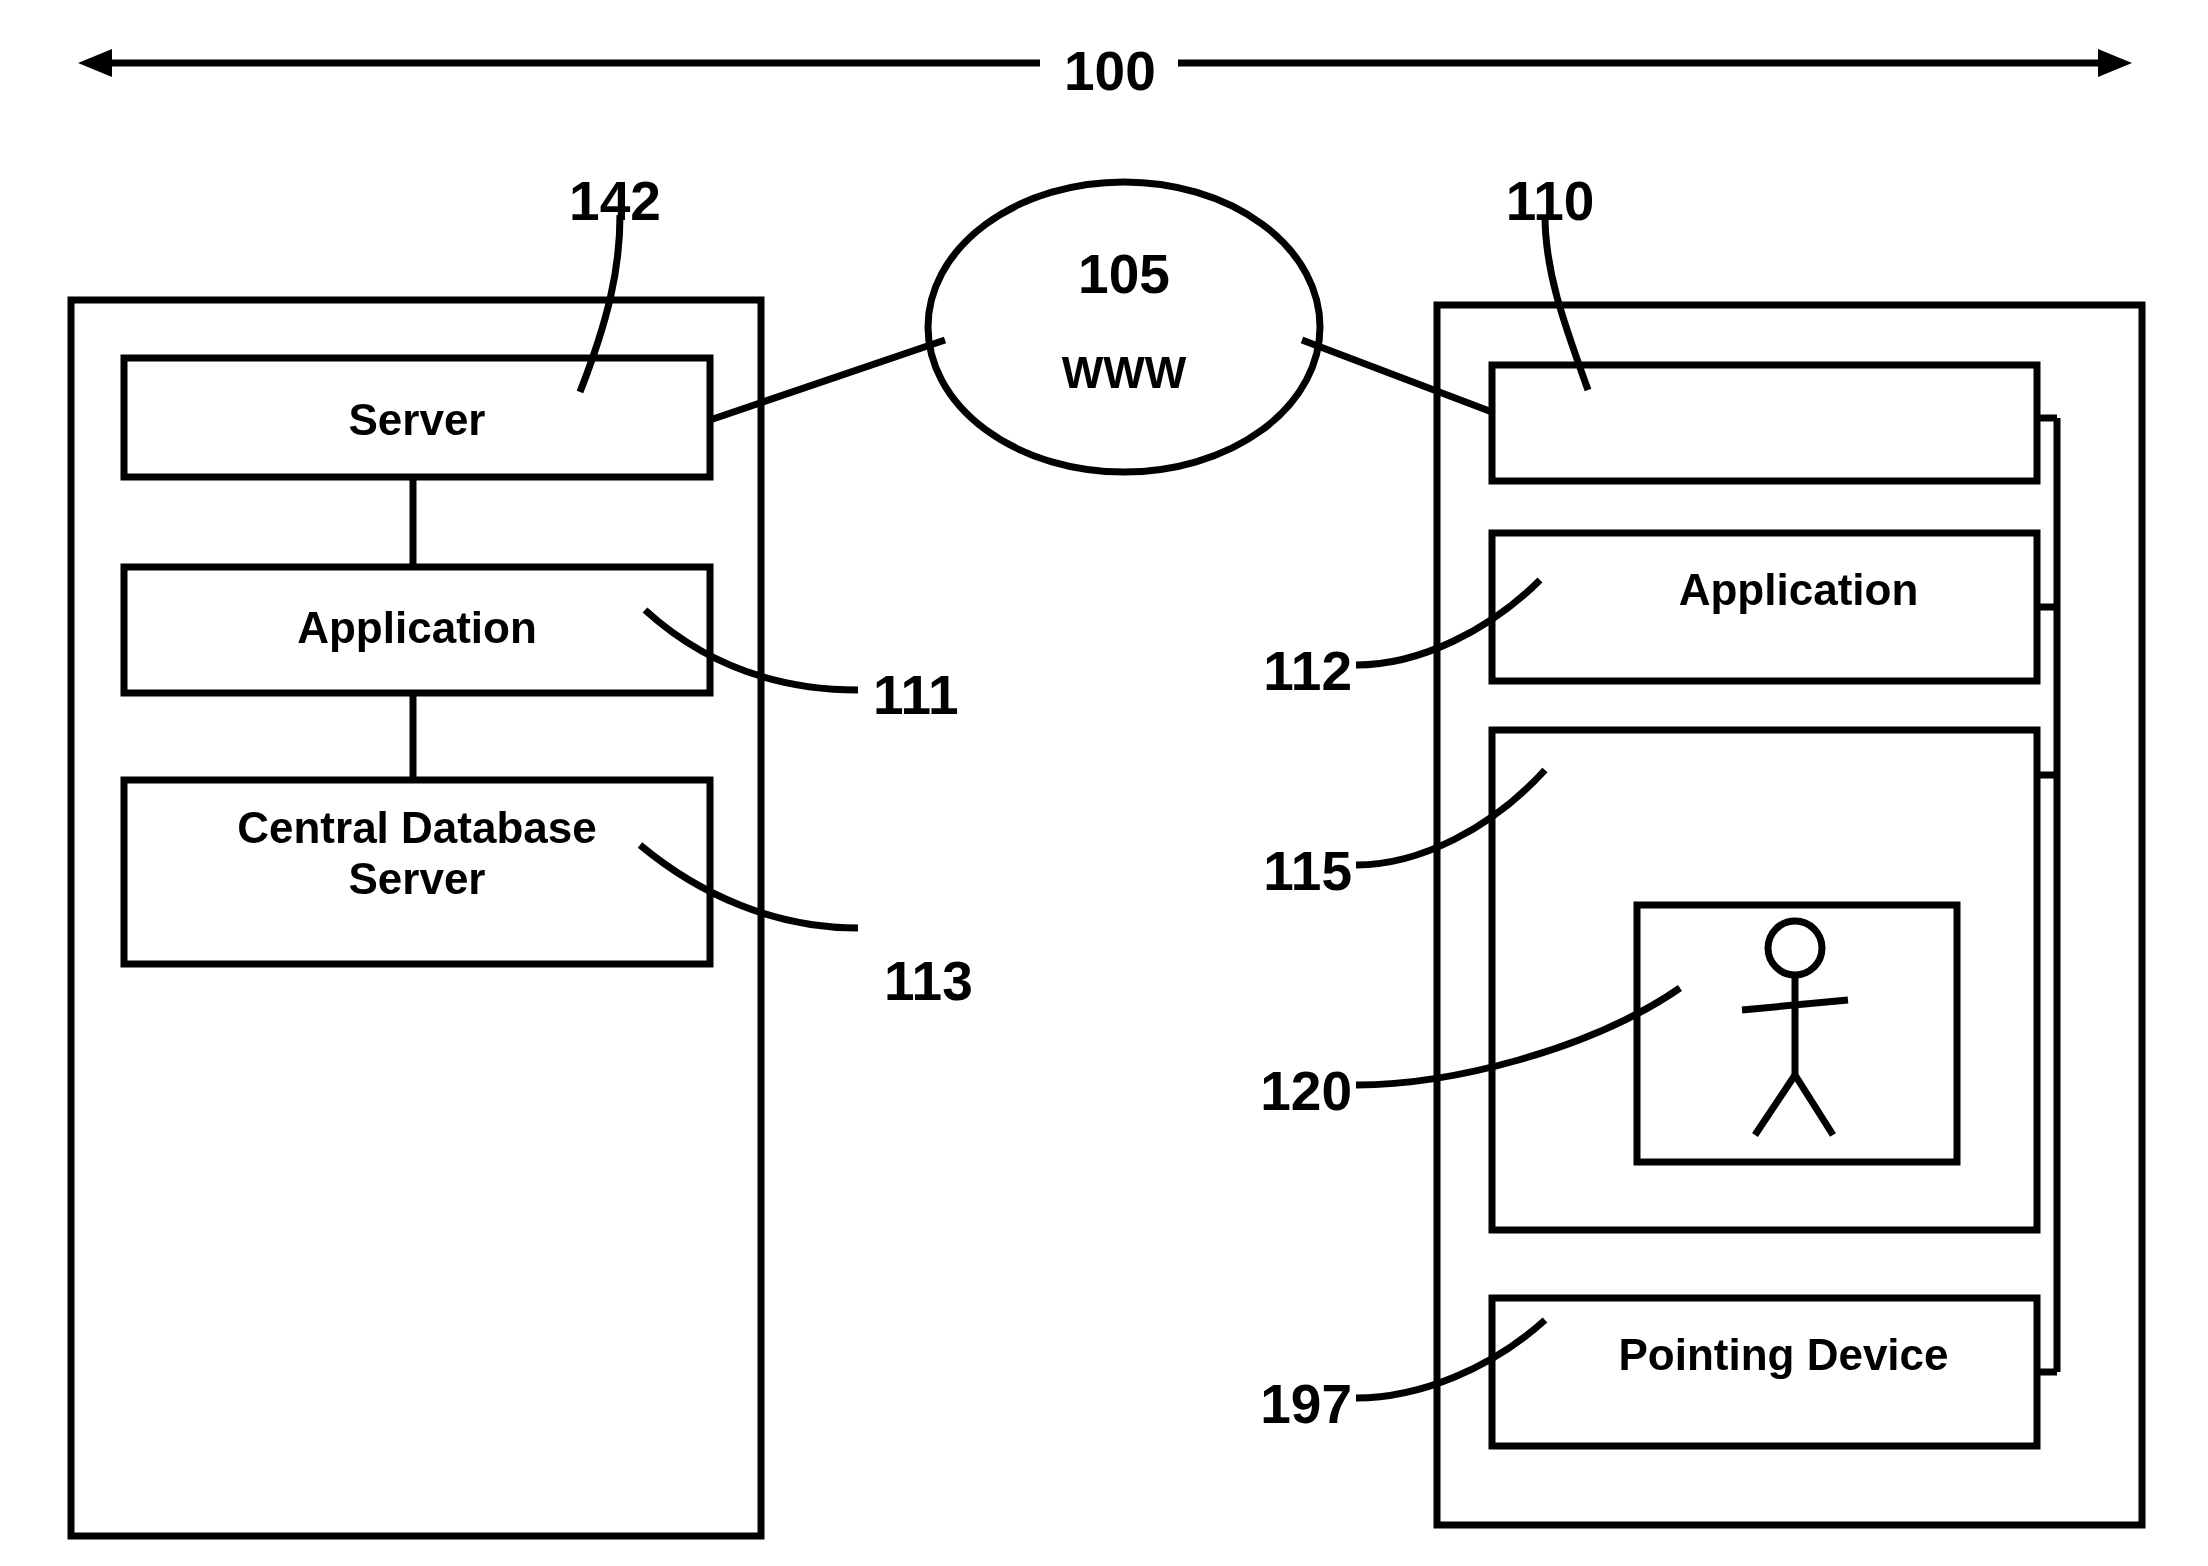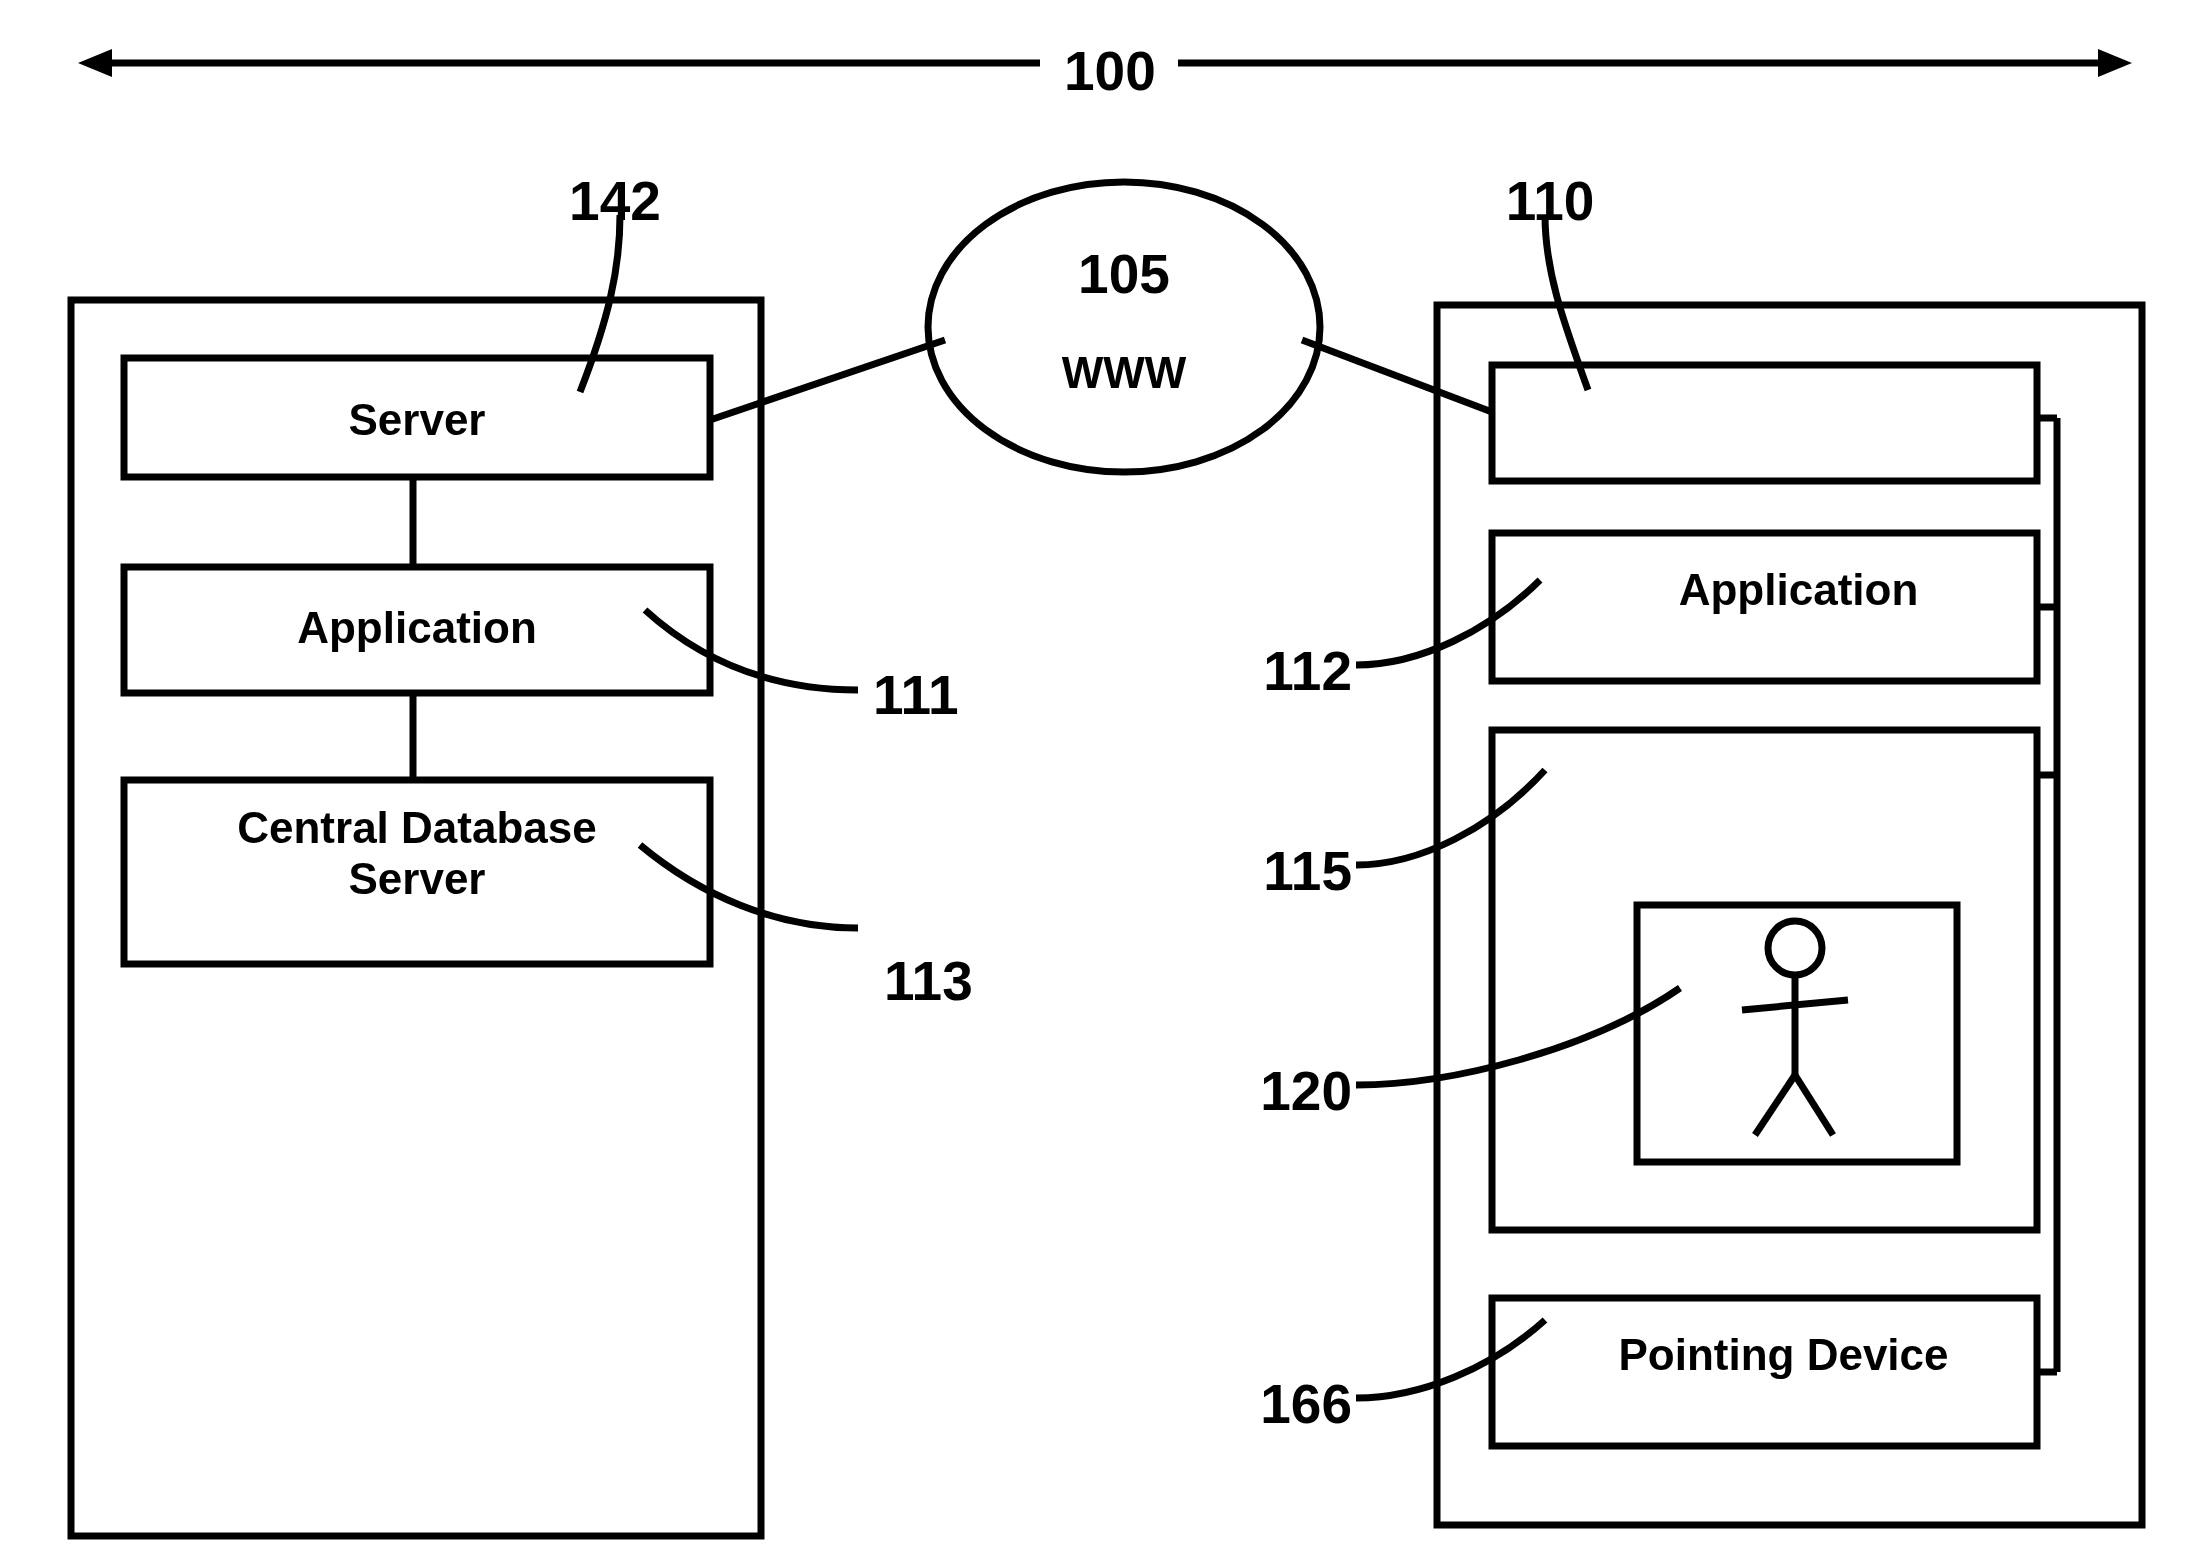--- a/index.html
+++ b/index.html
@@ -138,17 +138,17 @@
 
   <div class="lbl num" style="left:1232px; top:640px; width:120px; text-align:right;">112</div>
 
   <div class="lbl boxlbl" style="left:1560px; top:565px; width:477px;">Application</div>
 
   <div class="lbl num" style="left:1232px; top:840px; width:120px; text-align:right;">115</div>
 
 
   <div class="lbl num" style="left:1232px; top:1060px; width:120px; text-align:right;">120</div>
 
-  <div class="lbl num" style="left:1232px; top:1373px; width:120px; text-align:right;">166</div>
+  <div class="lbl num" style="left:1232px; top:1373px; width:120px; text-align:right;">197</div>
 
   <div class="lbl boxlbl" style="left:1530px; top:1330px; width:507px;">Pointing Device</div>
 
 </div>
 
 </body></html>

